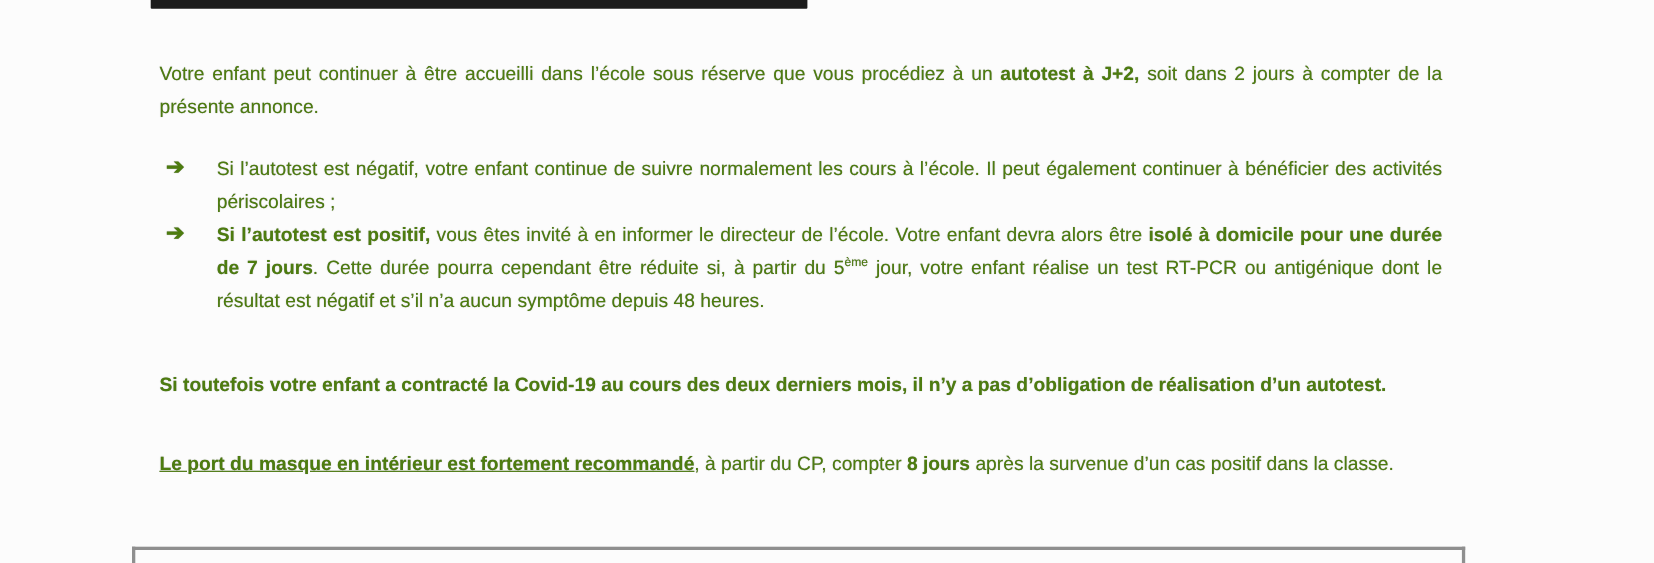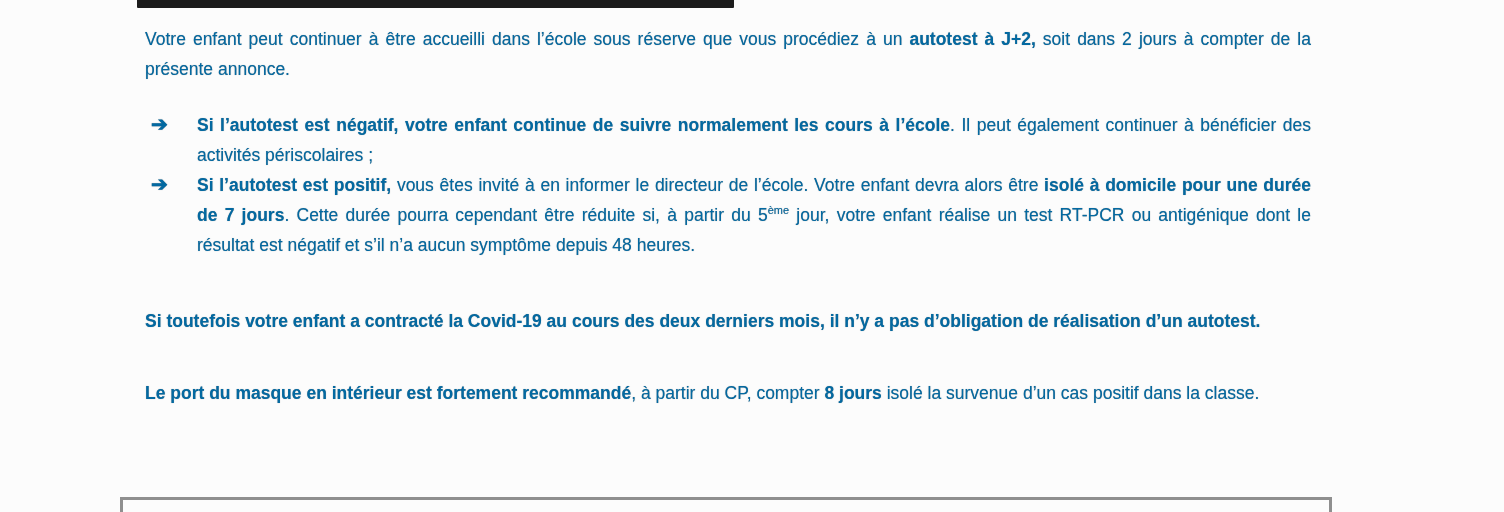--- a/index.html
+++ b/index.html
@@ -30,39 +30,39 @@
   }
   sup { font-size:11px; line-height:0; }
 </style>
 </head>
 <body>
 
 <div class="page" style="background-color: rgb(252, 252, 252);">
 
   <div class="topbar" style="background-color: rgb(28, 28, 28);"></div>
 
-  <div class="content" style="color: #0369a1;">
+  <div class="content" style="color: #4d7c0f; margin-top: 28px;">
 
     <p class="para"><span>Votre enfant peut continuer à être accueilli dans l’école sous réserve que vous procédiez à un </span><span style="font-weight: 700;">autotest à J+2,</span><span> soit dans 2 jours à compter de la présente annonce.</span></p>
 
     <div class="bullet-list">
 
       <div class="bullet">
         <span class="arrow">➔</span>
-        <span><span style="font-weight: 700;">Si l’autotest est négatif, votre enfant continue de suivre normalement les cours à l’école</span><span>. Il peut également continuer à bénéficier des activités périscolaires ;</span></span>
+        <span><span style="font-weight: 400;">Si l’autotest est négatif, votre enfant continue de suivre normalement les cours à l’école</span><span>. Il peut également continuer à bénéficier des activités périscolaires ;</span></span>
       </div>
 
       <div class="bullet">
         <span class="arrow">➔</span>
         <span><span style="font-weight: 700;">Si l’autotest est positif,</span><span> vous êtes invité à en informer le directeur de l’école. Votre enfant devra alors être </span><span style="font-weight: 700;">isolé à domicile pour une durée de 7 jours</span><span>. Cette durée pourra cependant être réduite si, à partir du 5</span><sup>ème</sup><span> jour, votre enfant réalise un test RT-PCR ou antigénique dont le résultat est négatif et s’il n’a aucun symptôme depuis 48 heures.</span></span>
       </div>
 
     </div>
 
     <p class="para p3"><span>Si toutefois votre enfant a contracté la Covid-19 au cours des deux derniers mois, il n’y a pas d’obligation de réalisation d’un autotest.</span></p>
 
-    <p class="para p4"><span style="font-weight: 700;">Le port du masque en intérieur est fortement recommandé</span><span>, à partir du CP, compter </span><span style="font-weight: 700;">8 jours</span><span> isolé la survenue d’un cas positif dans la classe.</span></p>
+    <p class="para p4"><span style="font-weight: 700; text-decoration: underline;">Le port du masque en intérieur est fortement recommandé</span><span>, à partir du CP, compter </span><span style="font-weight: 700;">8 jours</span><span> après la survenue d’un cas positif dans la classe.</span></p>
 
   </div>
 
   <div class="bottom-box" style="border-color: rgb(143, 143, 143);"></div>
 
 </div>
 
 </body></html>

